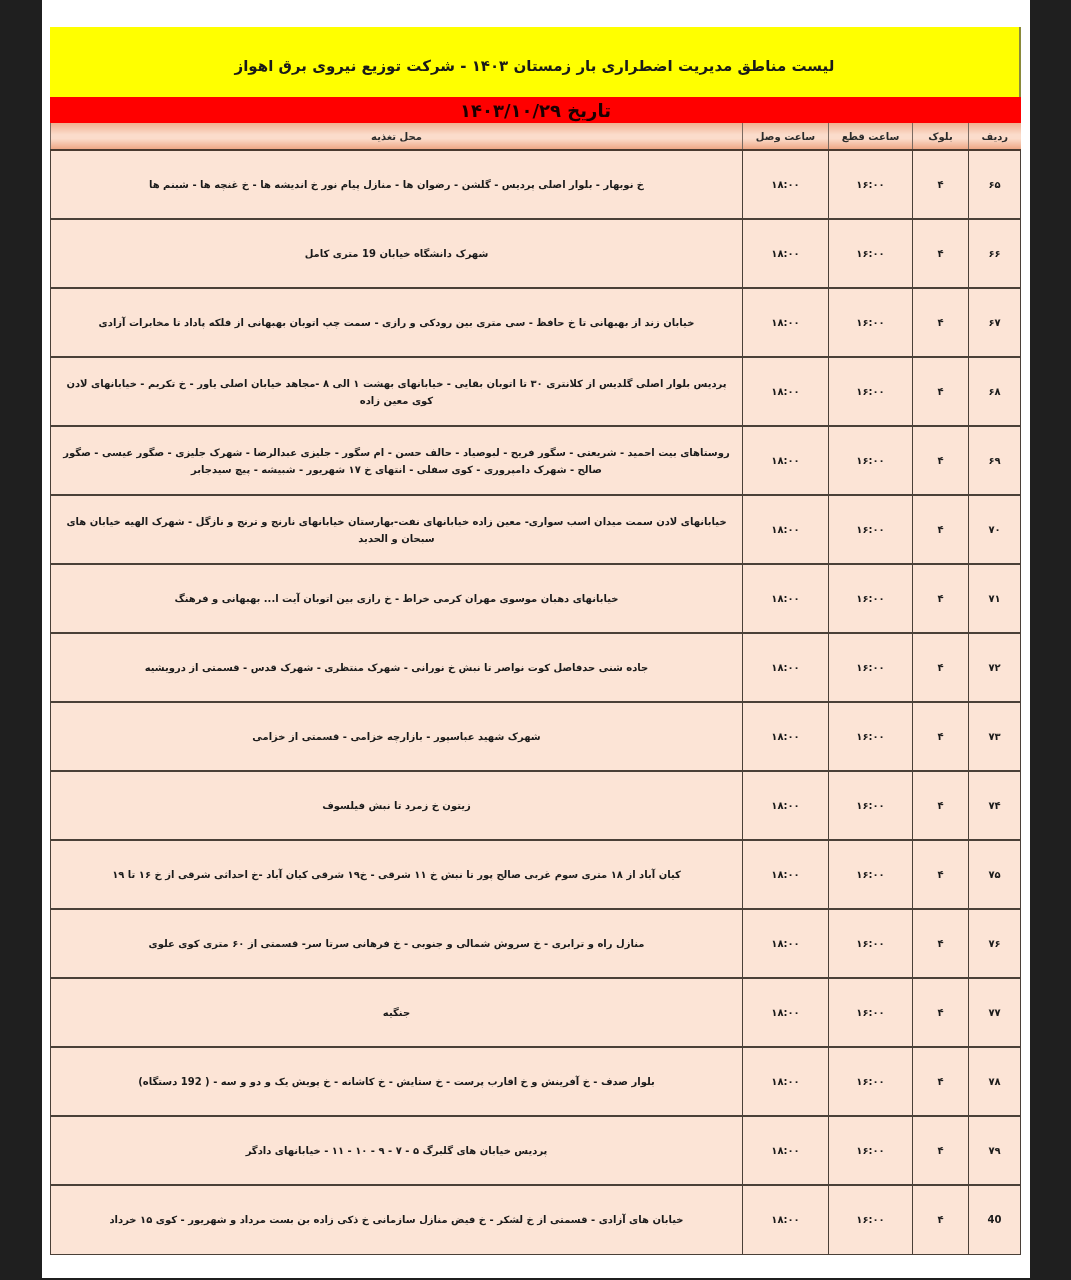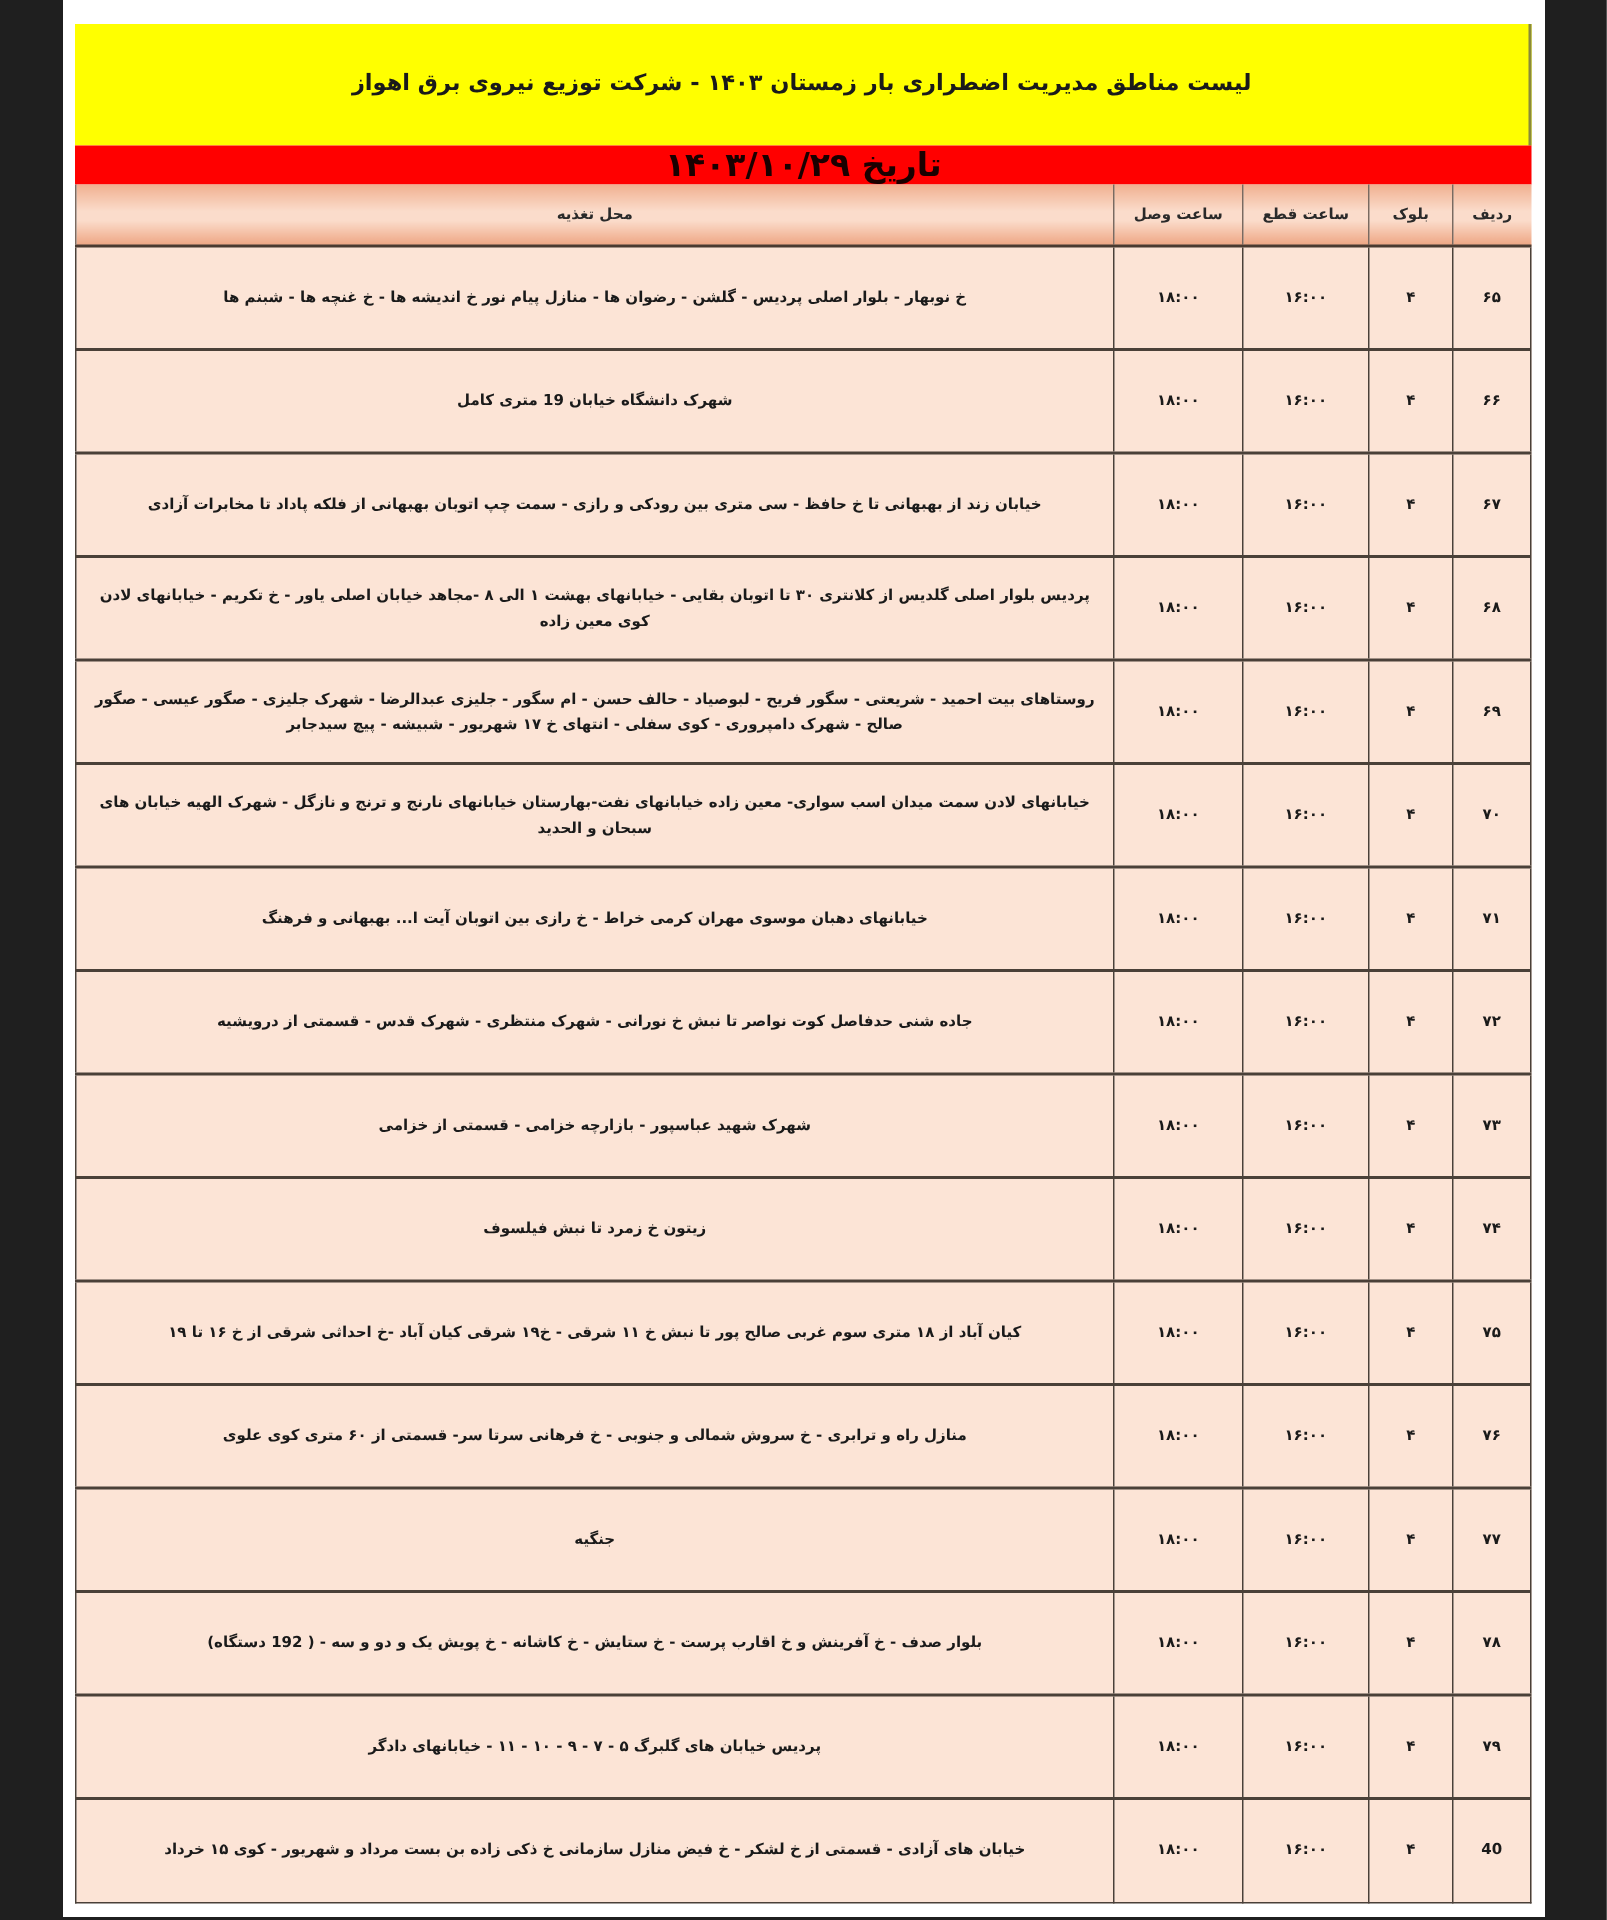--- a/index.html
+++ b/index.html
@@ -10,21 +10,21 @@
       font-family: "DejaVu Sans", sans-serif;
     }
     .page {
       position: absolute;
       left: 42px; top: 0;
       width: 988px; height: 1278px;
       background: #ffffff;
     }
     .title-band {
       position: absolute;
-      left: 8px; top: 16px;
+      left: 8px; top: 27px;
       width: 971px; height: 81px;
       background: #ffff00;
       border-right: 2px solid #8a8a3a;
       display: flex; align-items: center; justify-content: center;
     }
     .title-band span {
       direction: rtl;
       font-weight: bold;
       font-size: 15px;
       color: #1a1a1a;
@@ -33,33 +33,33 @@
     .date-band {
       position: absolute;
       left: 8px; top: 97px;
       width: 971px; height: 26px;
       background: #ff0000;
       display: flex; align-items: center; justify-content: center;
     }
     .date-band span {
       direction: rtl;
       font-weight: bold;
-      font-size: 22px;
+      font-size: 18px;
       color: #1a0000;
     }
     table.grid {
       position: absolute;
       left: 8px; top: 123px;
       width: 971px;
       border-collapse: collapse;
       direction: rtl;
       table-layout: fixed;
     }
     table.grid th {
-      height: 41px;
+      height: 27px;
       font-size: 10px;
       font-weight: bold;
       color: #2a2a2a;
       background: linear-gradient(to bottom, #f0b090 0%, #fbdccb 45%, #fbdccb 60%, #eea785 100%);
       border-left: 1px solid #7a6a60;
       border-bottom: 2px solid #4a3a30;
       text-align: center;
     }
     table.grid th:last-child { border-left: 1px solid #7a6a60; }
     table.grid td {

